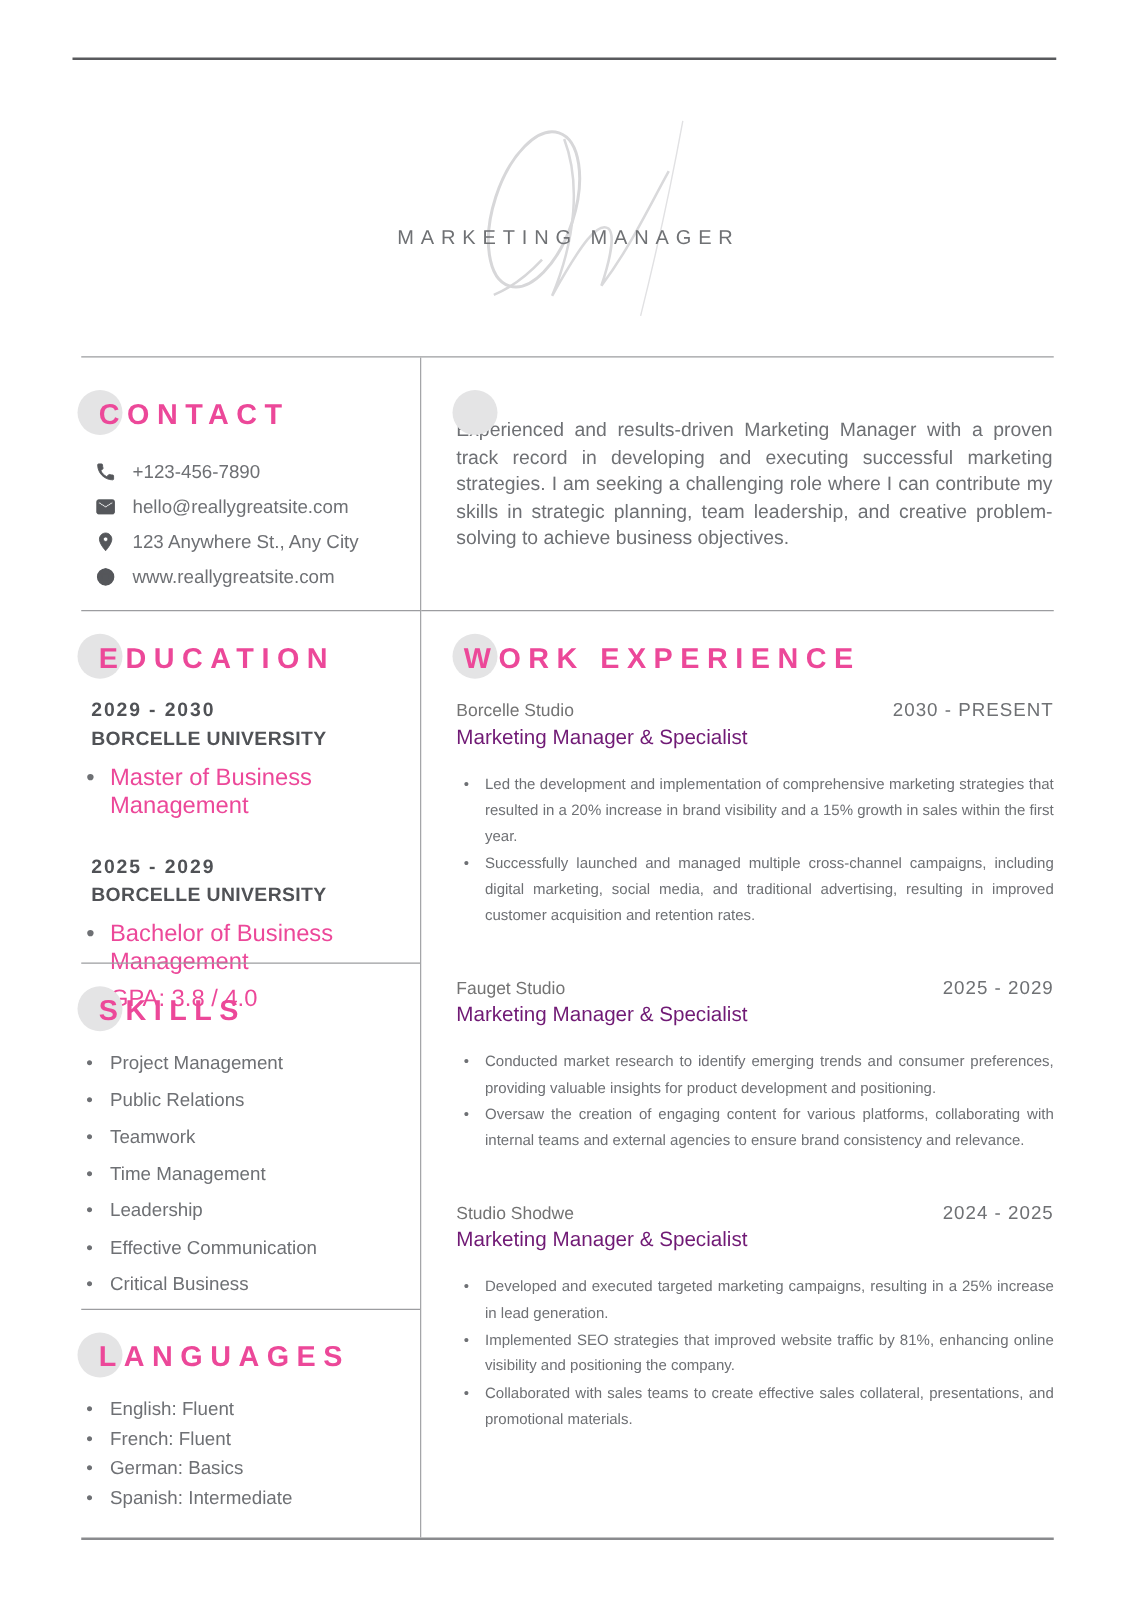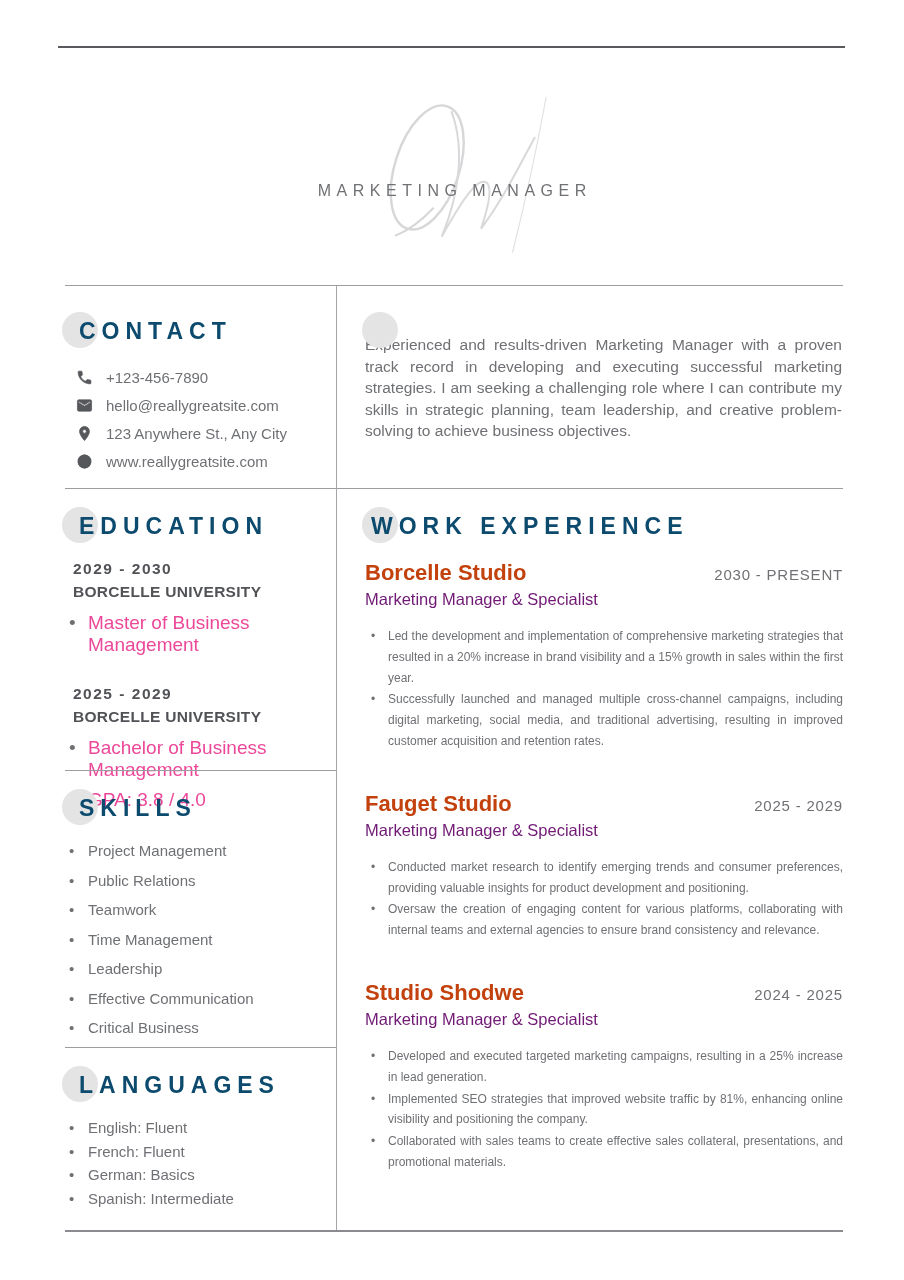--- a/index.html
+++ b/index.html
@@ -59,21 +59,21 @@
   .sec-education { height:282px; padding-top:24px; }
   .sec-skills    { height:277px; padding-top:24px; }
   .sec-languages { flex:1;       padding-top:24px; }
   .sec-profile   { height:202px; padding-top:32px; padding-left:28px; }
   .sec-work      { flex:1;       padding-top:24px; padding-left:28px; }
 
   
   .sec-title {
     position:relative;
     font-size:23px; font-weight:700; letter-spacing:6px;
-    color:#0c4a6e; line-height:26px;
+    color:#ec4899; line-height:26px;
     margin-bottom:21px;
     padding-left:14px;
     z-index:1;
   }
   .sec-profile .sec-title, .sec-work .sec-title { padding-left:6px; }
   .sec-title .circle {
     position:absolute; top:-6px; left:-3px;
     width:36px; height:36px; border-radius:50%;
     background:#e4e4e5; z-index:-1;
   }
@@ -104,21 +104,21 @@
 
   
   .profile-text {
     font-size:15.5px; line-height:21.5px; color:#6e7074;
     text-align:justify; padding-right:1px;
   }
 
   
   .job { margin-bottom:39px; }
   .job-head { display:flex; justify-content:space-between; align-items:baseline; }
-  .job-company { font-size:22px; font-weight:700; color:#c2410c; }
+  .job-company { font-size:14px; font-weight:400; color:#737373; }
   .job-dates { font-size:15px; color:#6f7174; letter-spacing:0.8px; }
   .job-role { font-size:16.5px; color:#701a75; margin-top:4px; margin-bottom:17px; }
   .job-list li { font-size:12px; line-height:20.8px; color:#6e7074; text-align:justify; margin-bottom:1px; }
   .job-list li::before { left:6px; }
 </style>
 </head>
 <body>
 
 <div class="page">
 

